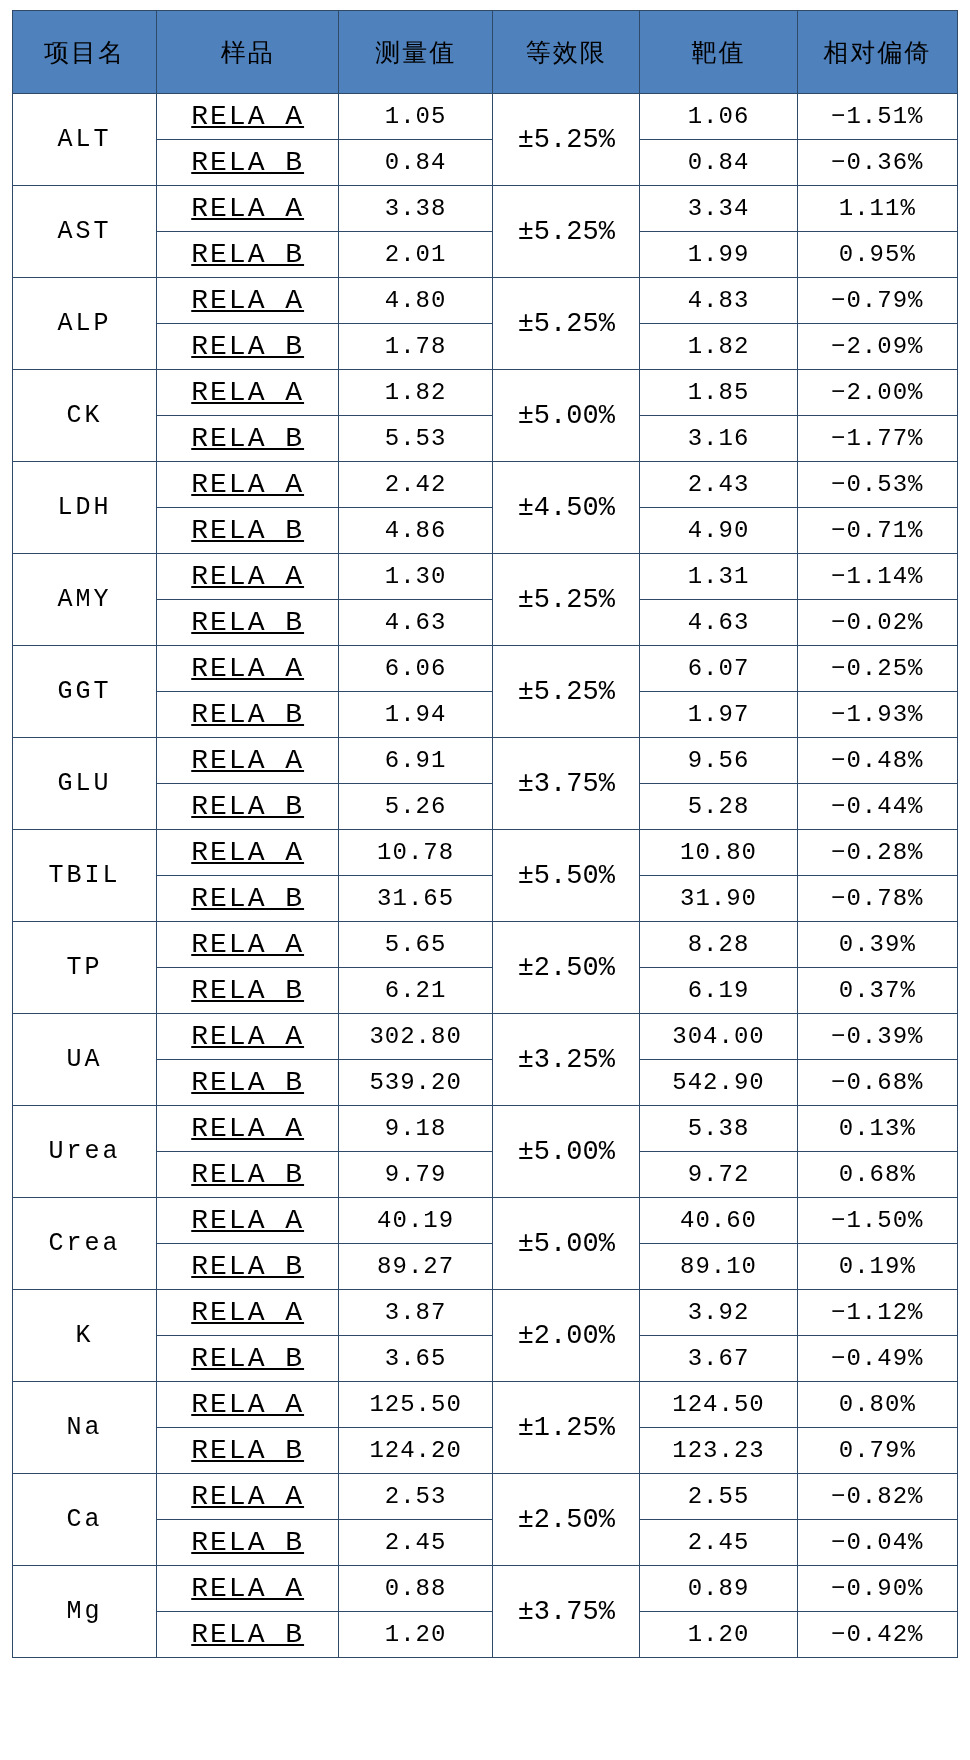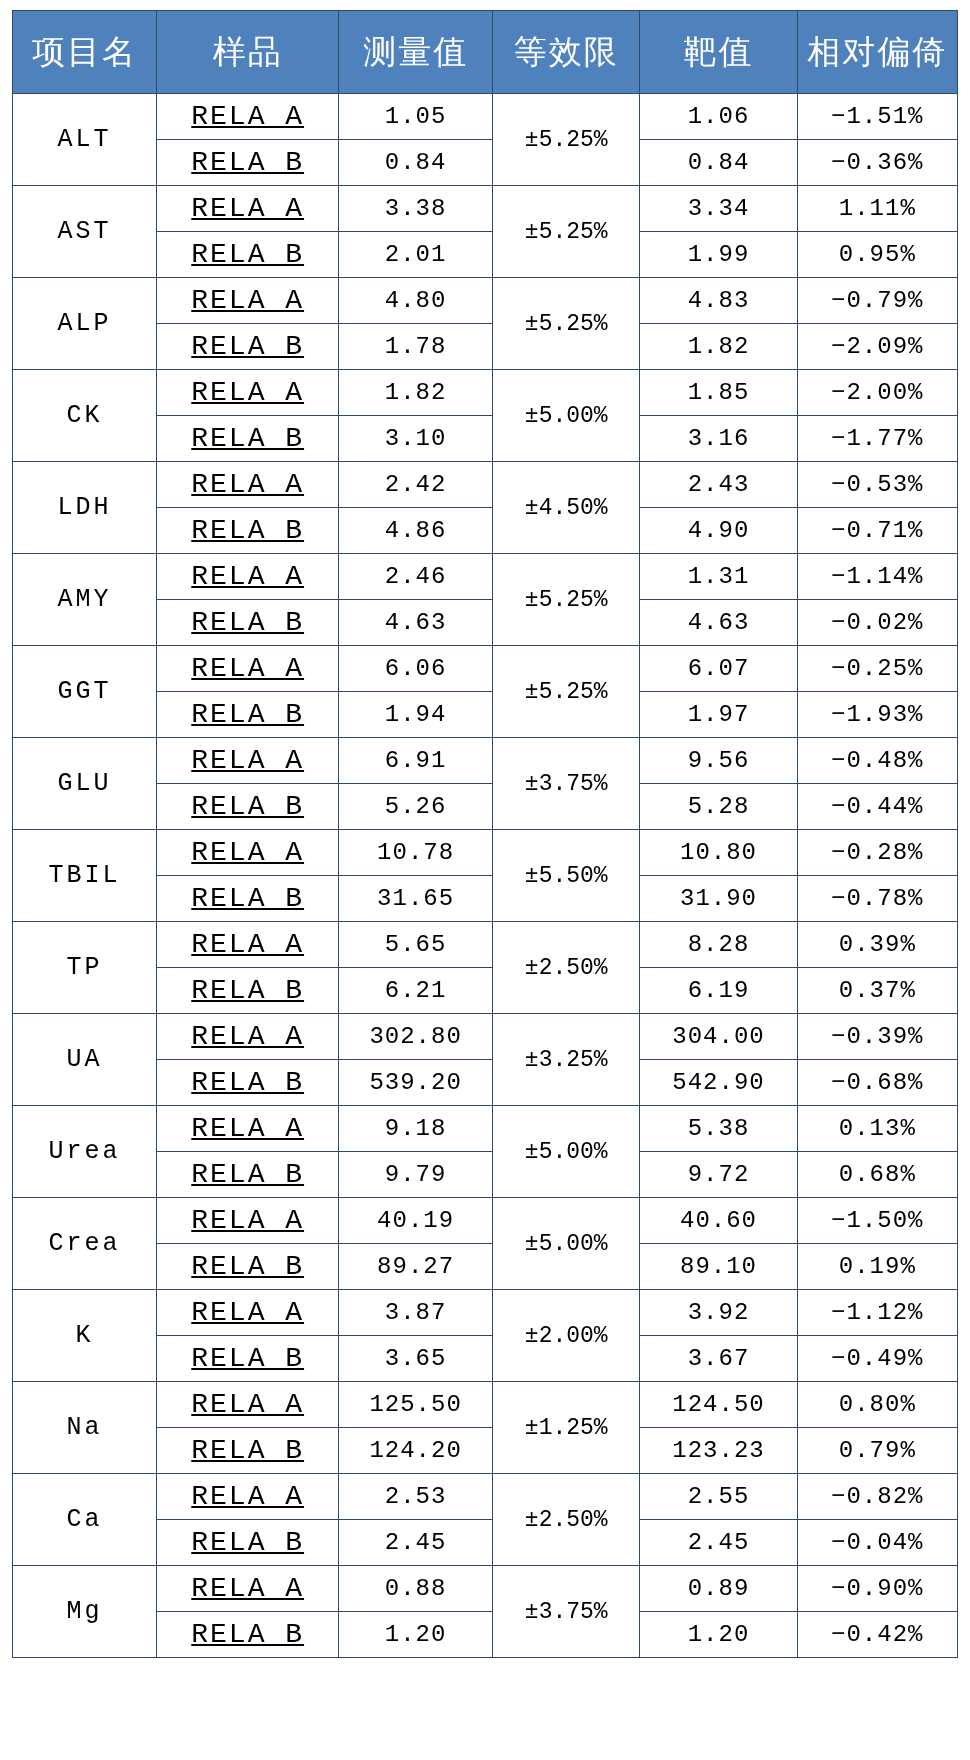--- a/index.html
+++ b/index.html
@@ -27,44 +27,44 @@
   table.data-table td,
   table.data-table th {
     border: 1px solid #2e4a68;
     text-align: center;
     vertical-align: middle;
     padding: 0;
     font-weight: normal;
   }
   thead th {
     background: #4f81bd;
-    color: #ffffff;
+    color: #000000;
     height: 82px;
-    font-size: 33px;
+    font-size: 25px;
     font-family: "Liberation Sans", "DejaVu Sans", sans-serif;
     font-weight: bold;
     letter-spacing: 2px;
   }
   tbody td {
     height: 45px;
     font-size: 24px;
     color: #000000;
     letter-spacing: 1px;
   }
   td.item-name {
     font-size: 25px;
     letter-spacing: 3px;
   }
   td.sample {
     font-size: 28px;
     letter-spacing: 2px;
     text-decoration: underline;
   }
   td.limit {
-    font-size: 23px;
+    font-size: 27px;
     letter-spacing: 0px;
   }
   col.c-item   { width: 133px; }
   col.c-sample { width: 168px; }
   col.c-meas   { width: 142px; }
   col.c-limit  { width: 136px; }
   col.c-target { width: 145px; }
   col.c-bias   { width: 148px; }
 </style>
 </head>
@@ -136,42 +136,42 @@
         <tr>
           <td class="item-name" rowspan="2">CK</td>
           <td class="sample">RELA A</td>
           <td>1.82</td>
           <td class="limit" rowspan="2">±5.00%</td>
           <td>1.85</td>
           <td>−2.00%</td>
         </tr>
         <tr>
           <td class="sample">RELA B</td>
-          <td>3.10</td>
+          <td>5.53</td>
           <td>3.16</td>
           <td>−1.77%</td>
         </tr>
         <tr>
           <td class="item-name" rowspan="2">LDH</td>
           <td class="sample">RELA A</td>
           <td>2.42</td>
           <td class="limit" rowspan="2">±4.50%</td>
           <td>2.43</td>
           <td>−0.53%</td>
         </tr>
         <tr>
           <td class="sample">RELA B</td>
           <td>4.86</td>
           <td>4.90</td>
           <td>−0.71%</td>
         </tr>
         <tr>
           <td class="item-name" rowspan="2">AMY</td>
           <td class="sample">RELA A</td>
-          <td>2.46</td>
+          <td>1.30</td>
           <td class="limit" rowspan="2">±5.25%</td>
           <td>1.31</td>
           <td>−1.14%</td>
         </tr>
         <tr>
           <td class="sample">RELA B</td>
           <td>4.63</td>
           <td>4.63</td>
           <td>−0.02%</td>
         </tr>

